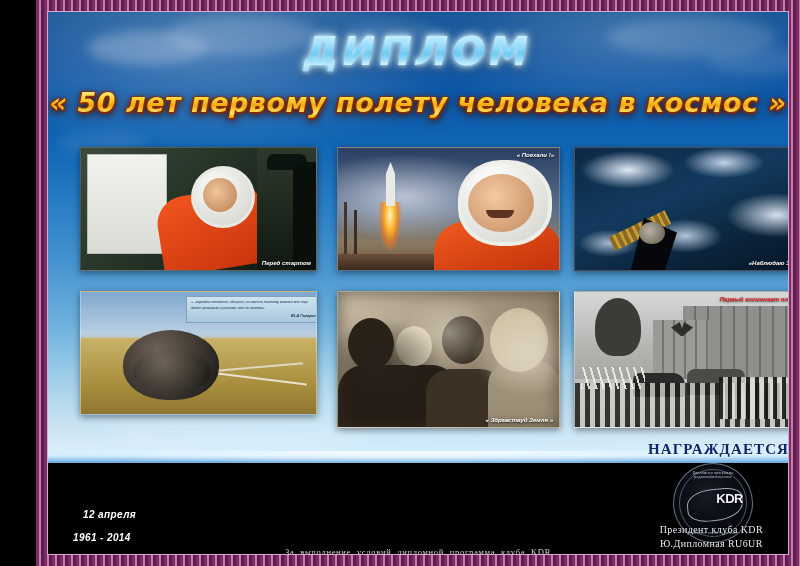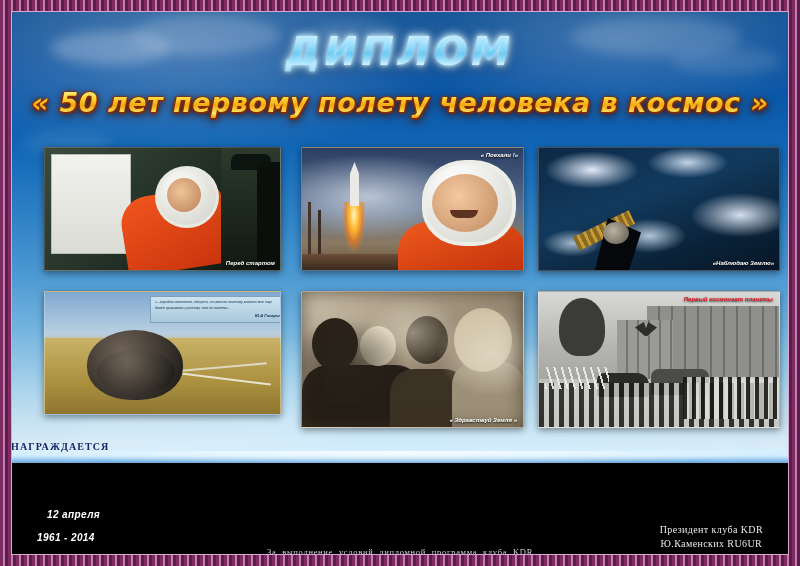--- a/index.html
+++ b/index.html
@@ -10,20 +10,21 @@
     background:#000;
   }
 
   
   .frame{
     position:absolute;inset:0;
     background:
       repeating-linear-gradient(90deg,#7e2d62 0 3px,#c07fb0 3px 5px,#5e1c4a 5px 8px),
       #8a3a6c;
     padding:0;
+    margin-left:36px;
   }
   .frame-inner{
     position:absolute;left:11px;top:11px;right:11px;bottom:11px;
     background:#02040a;overflow:hidden;
   }
   .frame-edge{
     position:absolute;inset:0;
     border:1px solid #d9a7cd;
     pointer-events:none;
   }
@@ -197,23 +198,23 @@
       background:repeating-linear-gradient(90deg,rgba(30,30,28,.85) 0 5px,rgba(210,210,205,.8) 5px 10px);}
   #p6 .crowd2{position:absolute;right:0;bottom:8px;width:96px;height:42px;
       background:repeating-linear-gradient(90deg,rgba(25,25,23,.9) 0 4px,rgba(225,225,220,.75) 4px 9px);}
   #p6 .arms{position:absolute;left:6px;bottom:38px;width:64px;height:22px;
       background:repeating-linear-gradient(74deg,rgba(240,240,236,.9) 0 2px,rgba(0,0,0,0) 2px 7px);}
   #p6 .bird{position:absolute;left:96px;top:30px;width:22px;height:14px;background:#2d2d2b;
       clip-path:polygon(0 40%,40% 0,50% 45%,60% 0,100% 40%,55% 100%,45% 100%);}
 
   
   .award{
-    position:absolute;left:0;right:0;top:430px;text-align:left;
+    position:absolute;left:0;right:0;top:430px;text-align:right;
     font-family:"Liberation Serif",serif;
-    font-size:10px;font-weight:bold;letter-spacing:1.1px;color:#10266a;
+    font-size:15px;font-weight:bold;letter-spacing:1.1px;color:#10266a;
     text-shadow:0 1px 0 rgba(255,255,255,.35);
   }
   .date-block{position:absolute;left:36px;top:498px;color:#fff;}
   .date-block div{
     font-family:"Liberation Sans",sans-serif;font-style:italic;font-weight:bold;
     font-size:10px;letter-spacing:.4px;text-shadow:0 1px 2px rgba(0,0,0,.9);
   }
   .date-block .d2{margin-top:12px;margin-left:-10px;}
 
   .condition{
@@ -353,22 +354,29 @@
 
       <div class="award">НАГРАЖДАЕТСЯ</div>
 
       <div class="date-block">
         <div class="d1">12 апреля</div>
         <div class="d2">1961 - 2014</div>
       </div>
 
       <div class="condition">За  выполнение  условий  дипломной  программа  клуба KDR</div>
 
+      <div class="emblem">
+        <div class="ring"></div>
+        <div class="arc-top">Дипломная программа радиолюбительского</div>
+        <div class="map"></div>
+        <div class="kdr">KDR</div>
+        <div class="arc-bot">Президент клуба Каменских</div>
+      </div>
 
       <div class="sig">
         <div>Президент клуба KDR</div>
-        <div>Ю.Каменских  RU6UR</div>
+        <div>Ю.Дипломная  RU6UR</div>
       </div>
 
       <div class="frame-edge"></div>
     </div>
   </div>
 </div>
 
 </body></html>

